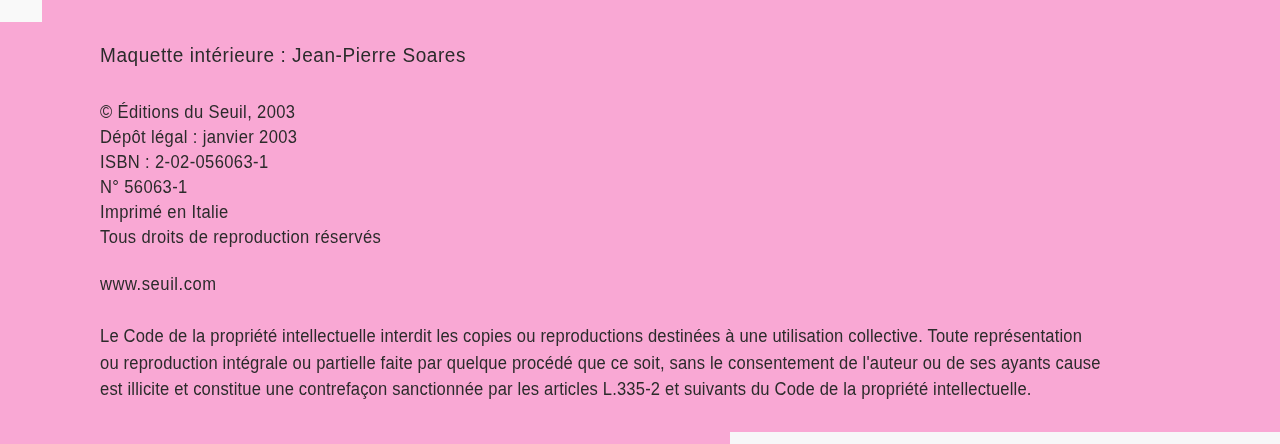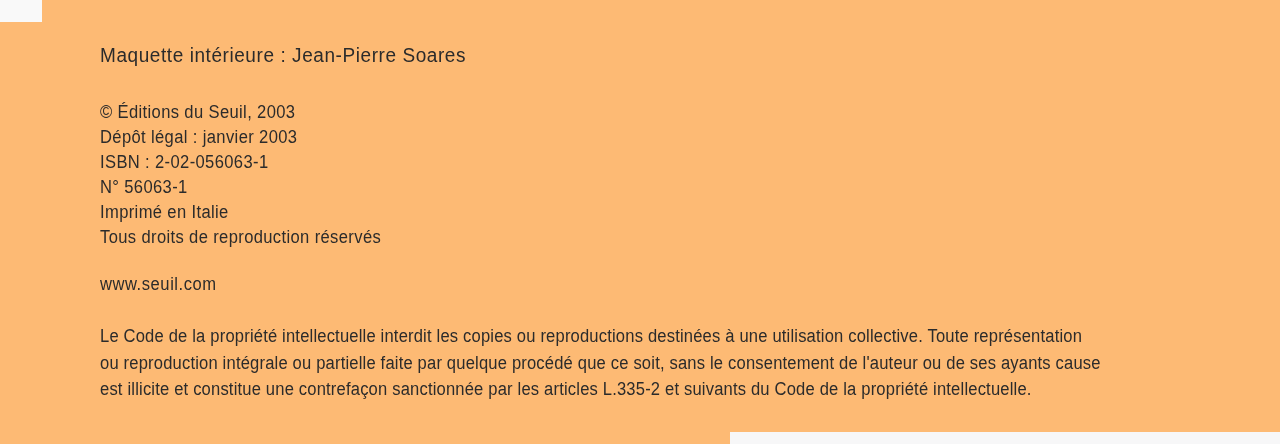--- a/index.html
+++ b/index.html
@@ -11,21 +11,21 @@
     width: 1280px;
     height: 444px;
     overflow: hidden;
     font-family: "Liberation Sans", sans-serif;
     color: #2b2b2b;
   }
   .page {
     position: relative;
     width: 1280px;
     height: 444px;
-    background: #fdba74;
+    background: #f9a8d4;
   }
   
   .shade-topleft {
     position: absolute;
     left: 0; top: 0;
     width: 42px; height: 22px;
     background: #f9f9f9;
   }
   .shade-bottomright {
     position: absolute;

